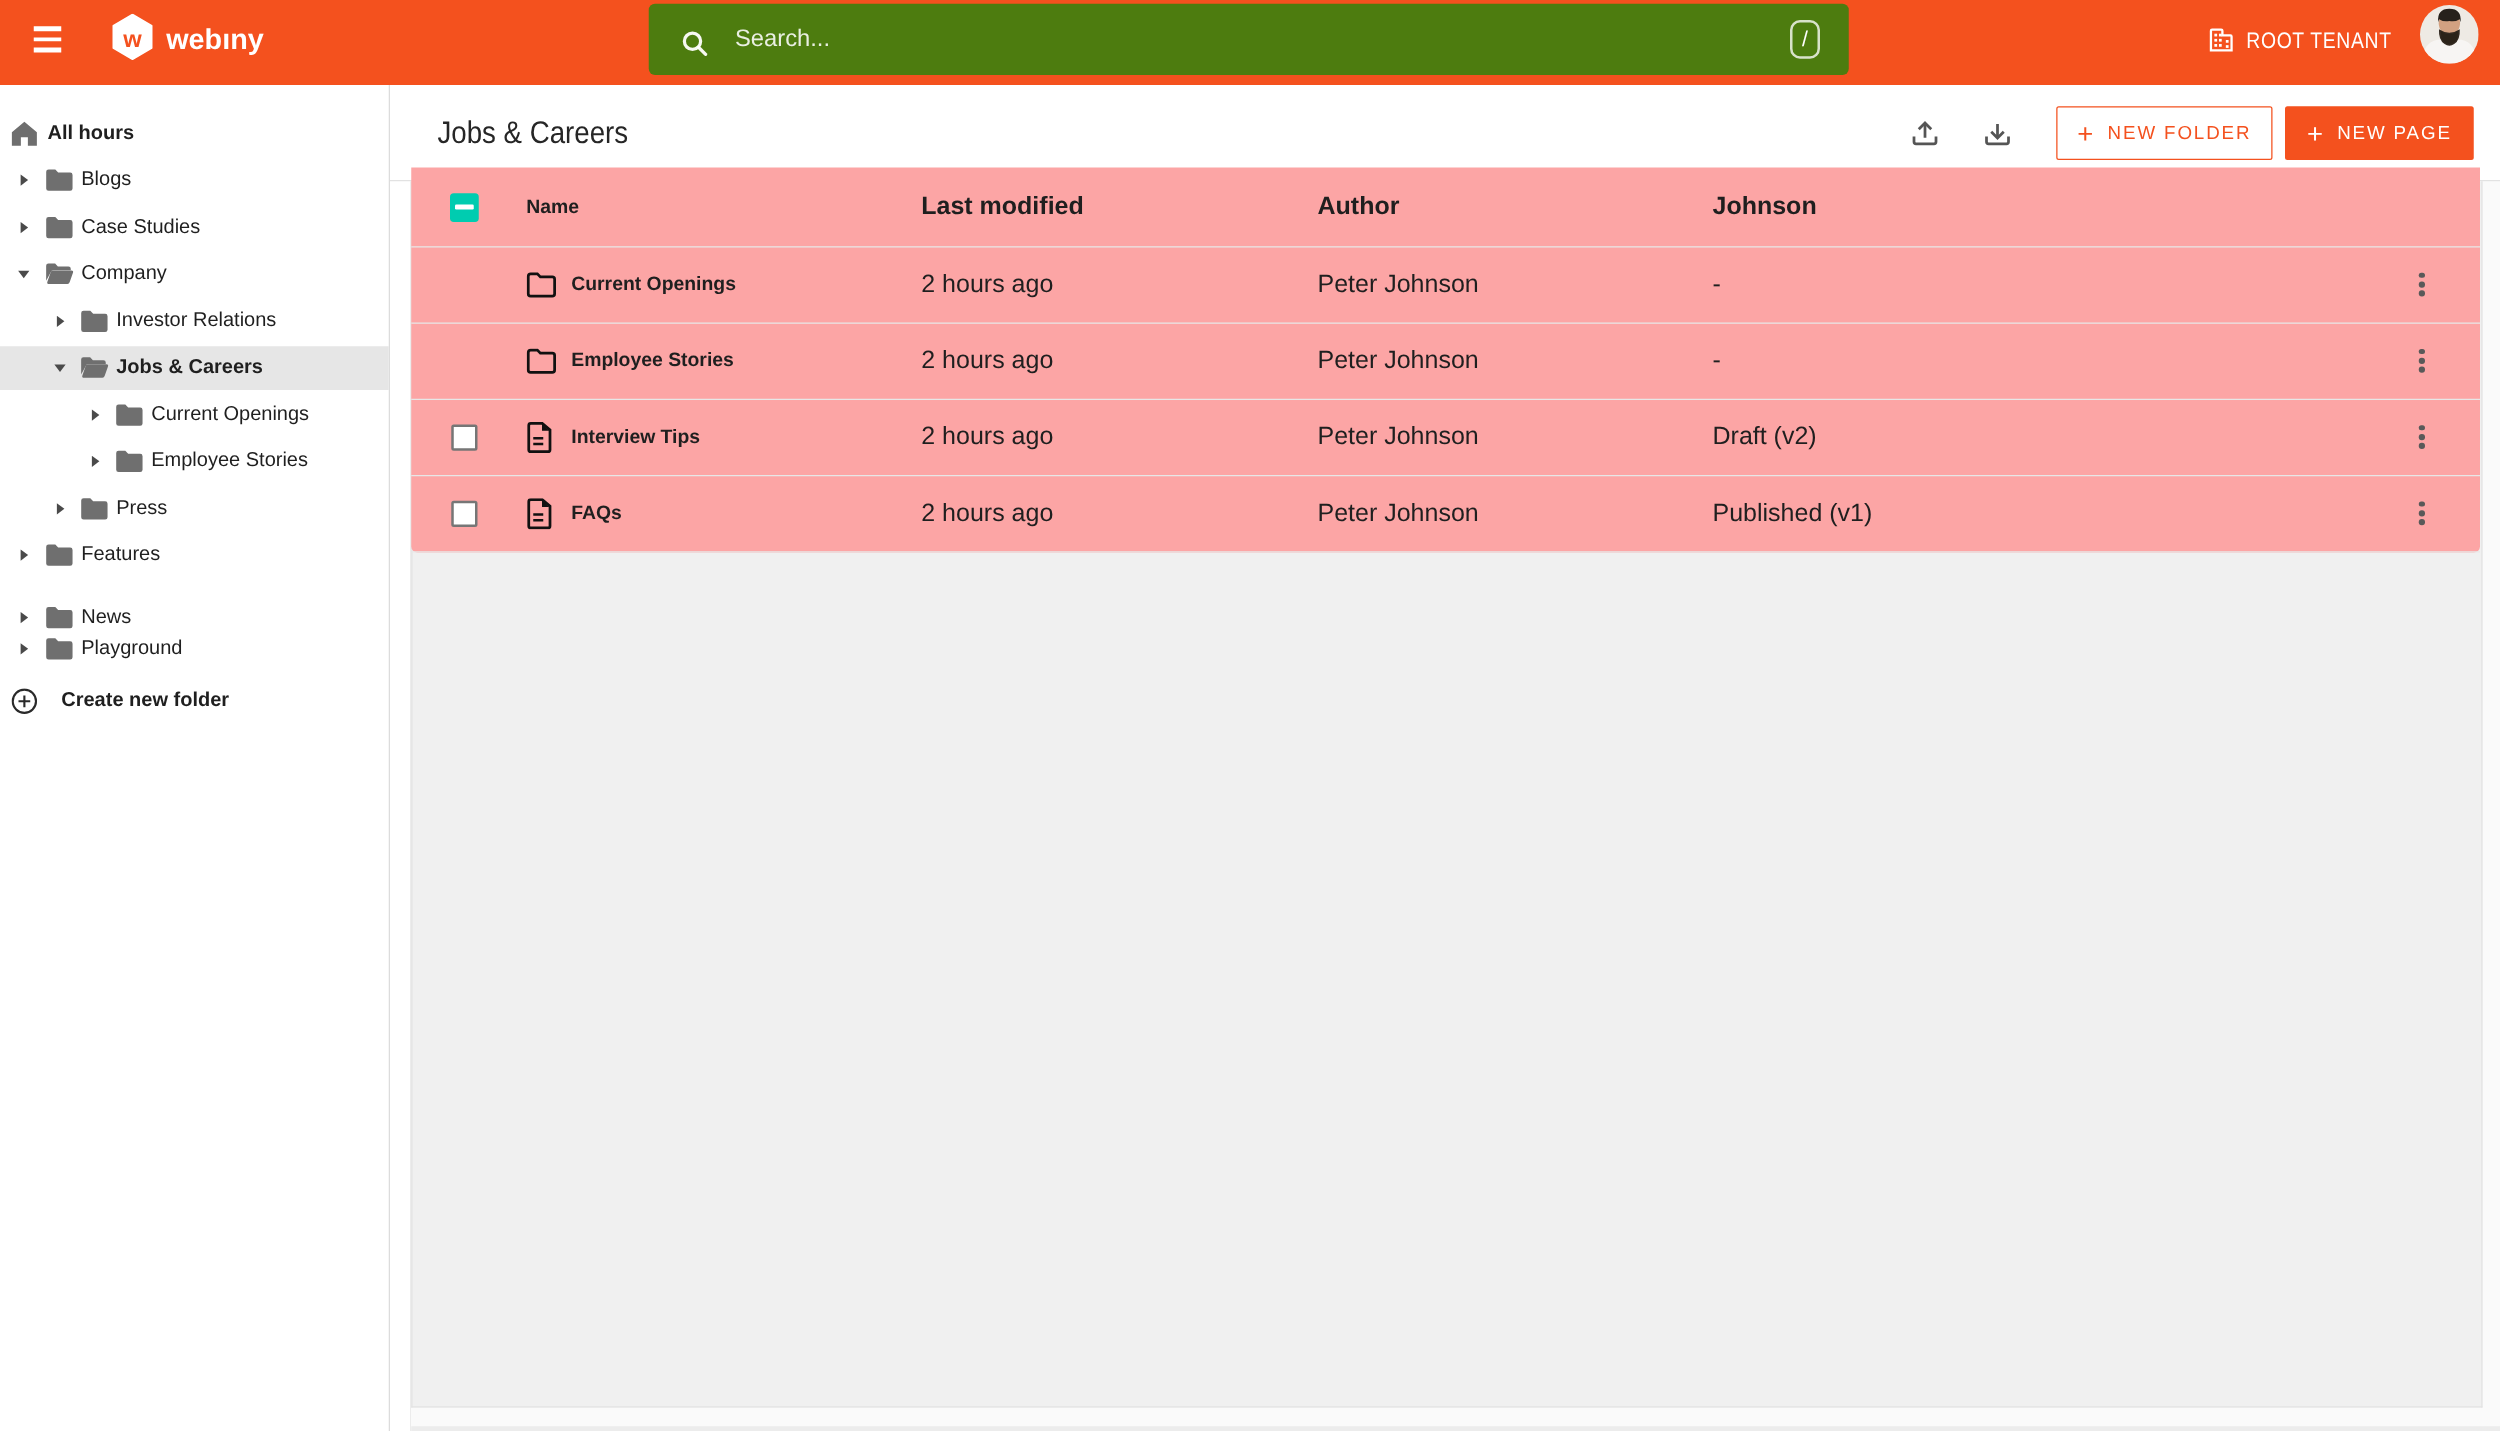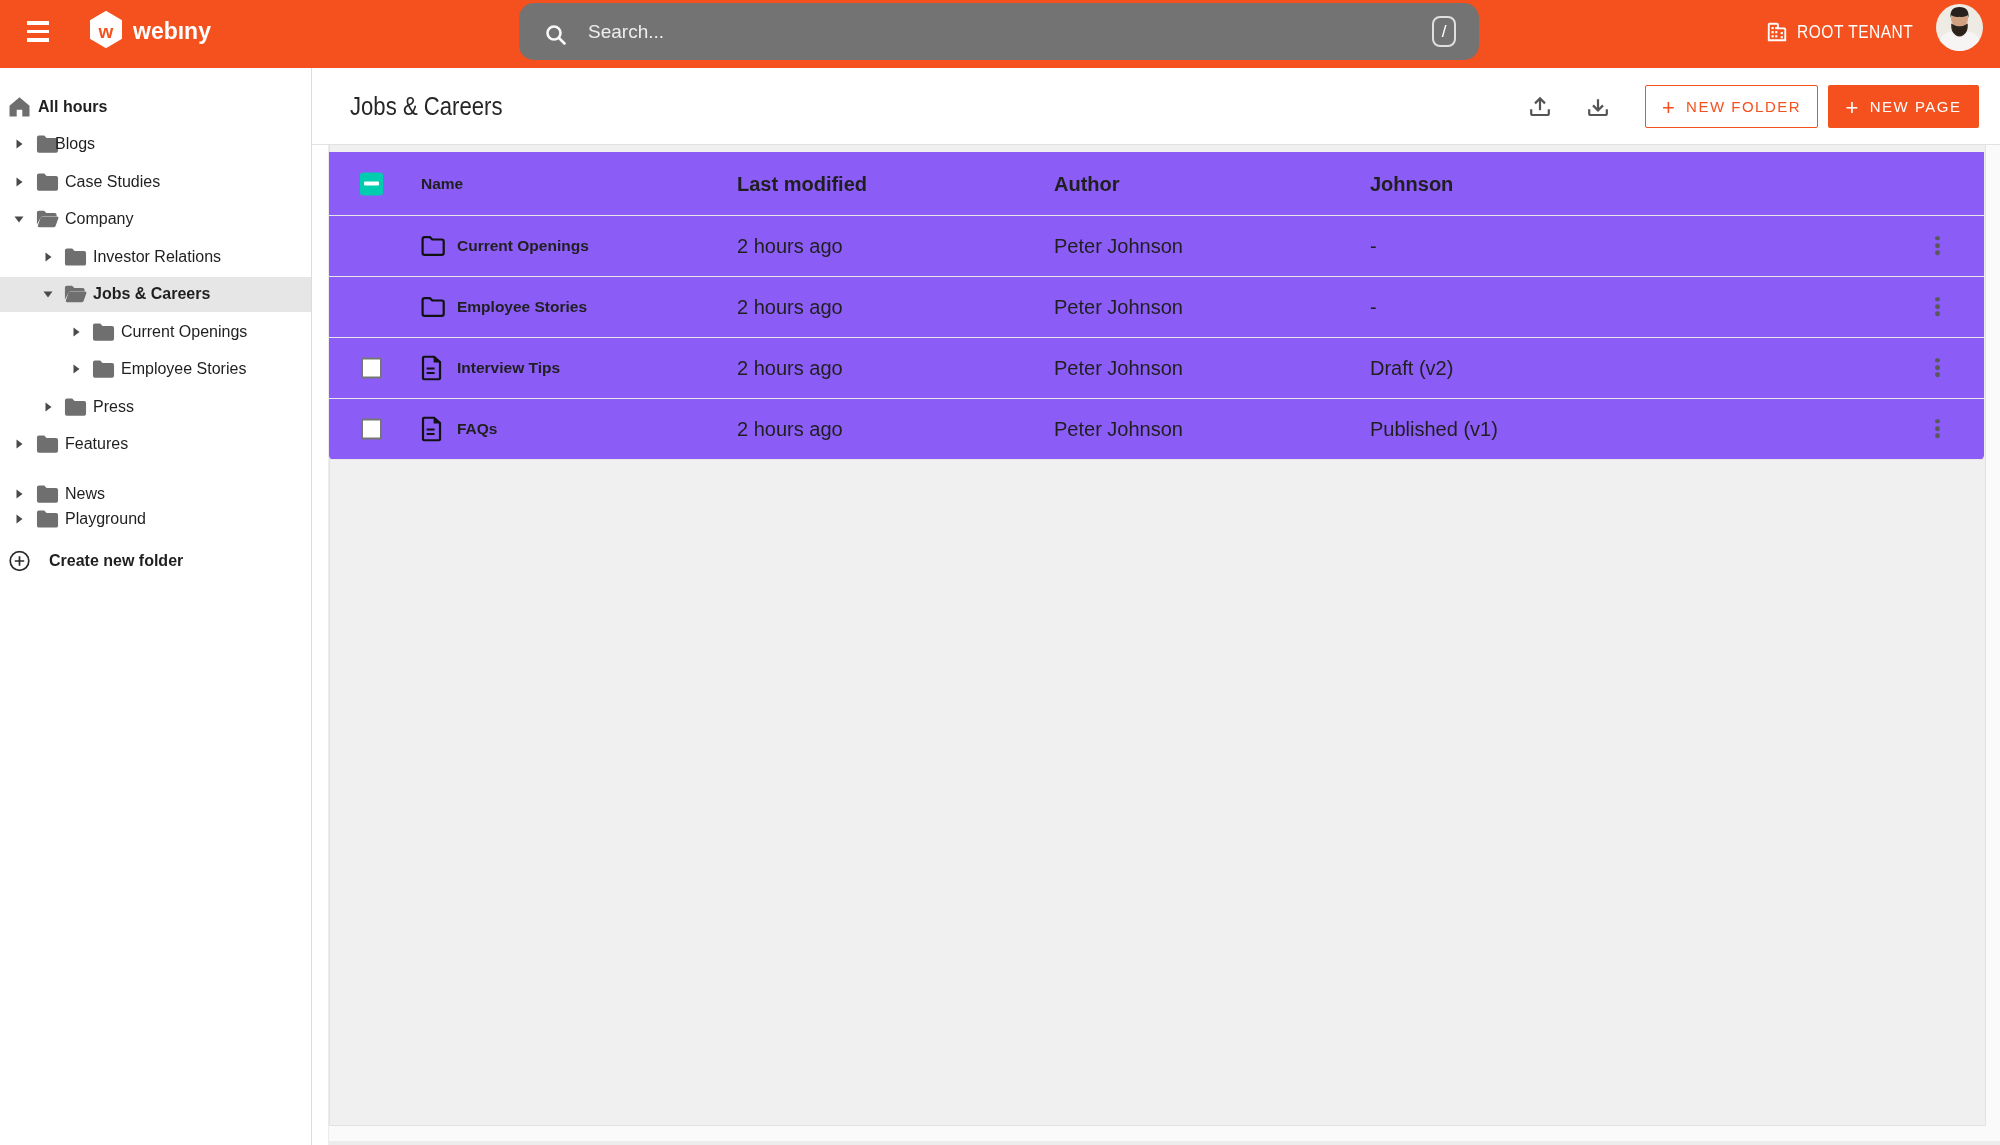--- a/index.html
+++ b/index.html
@@ -4,21 +4,21 @@
 <style>
   * { margin:0; padding:0; box-sizing:border-box; }
   html,body { width:2000px; height:1145px; overflow:hidden; background:#fff;
     font-family:"Liberation Sans", sans-serif; }
   .abs { position:absolute; }
 
   
   #topbar { position:absolute; left:0; top:0; width:2000px; height:68px; background:#f4511e; }
   .hbar { position:absolute; left:27px; width:22px; height:3.5px; background:#fff; }
   #logo-text { position:absolute; left:133px; top:18px; color:#fff; font-size:23px; font-weight:bold; letter-spacing:0px; }
-  #searchbar { position:absolute; left:519px; top:3px; width:960px; height:57px; background:#737373; border-radius:15px; }
+  #searchbar { position:absolute; left:519px; top:3px; width:960px; height:57px; background:#4d7c0f; border-radius:5px; }
   #search-ph { position:absolute; left:69px; top:18px; font-size:19px; color:rgba(255,255,255,0.88); }
   #slashbox { position:absolute; left:913px; top:13px; width:24px; height:31px; border:2px solid rgba(255,255,255,0.78);
      border-radius:8px; color:#fff; font-size:17px; text-align:center; line-height:27px; }
   #roottenant { position:absolute; left:1797px; top:21.8px; color:#fff; font-size:18px; letter-spacing:0.6px; transform:scaleX(0.862); transform-origin:0 0; white-space:nowrap; }
   #avatar { position:absolute; left:1936px; top:4px; width:47px; height:47px; border-radius:50%; overflow:hidden; }
 
   
   #sidebar { position:absolute; left:0; top:68px; width:312px; height:1077px; background:#fff;
      border-right:1px solid #dcdcdc; }
   #gutter { position:absolute; left:312px; top:68px; width:17px; height:1077px; background:#fff;
@@ -34,21 +34,21 @@
   #main { position:absolute; left:329px; top:68px; width:1671px; height:1077px; background:#fafafa; }
   #listbox { position:absolute; left:0; top:77px; width:1657px; height:981px; background:#f0f0f0; border:1px solid #e2e2e2; border-top:none; box-sizing:border-box; }
   #band { position:absolute; left:-17px; top:0; width:1688px; height:77px; background:#fff; border-bottom:1px solid #e2e2e2; }
   #title { position:absolute; left:38px; top:23.5px; font-size:25px; color:#262626; transform:scaleX(0.885); transform-origin:0 0; }
   #btn-folder { position:absolute; left:1333px; top:17px; width:173px; height:43px; border:1px solid #f4511e; border-radius:2px;
      background:#fff; color:#f4511e; font-size:15px; letter-spacing:1.5px; text-align:center; line-height:41px; }
   #btn-page { position:absolute; left:1516px; top:17px; width:151px; height:43px; border-radius:2px;
      background:#f4511e; color:#fff; font-size:15px; letter-spacing:1.5px; text-align:center; line-height:43px; }
 
   
-  #card { position:absolute; left:329px; top:152px; width:1655px; height:308px; background:#8b5cf6; border-radius:0 0 5px 5px; }
+  #card { position:absolute; left:329px; top:134px; width:1655px; height:308px; background:#fca5a5; border-radius:0 0 5px 5px; }
   .hrow { position:absolute; left:0; width:1655px; height:63px; }
   .drow { position:absolute; left:0; width:1655px; height:61px; }
   .rline { position:absolute; left:0; width:1655px; height:1px; background:#e7e7e7; }
   .cell { position:absolute; top:50%; transform:translateY(-50%); font-size:20px; color:#1f1f1f; white-space:nowrap; }
   .c-name { left:128px; font-weight:bold; font-size:15.5px; }
   .c-mod { left:408px; }
   .c-auth { left:725px; }
   .c-stat { left:1041px; }
   .cbx { position:absolute; left:32px; top:50%; transform:translateY(-50%); width:21px; height:21px;
      border:2px solid #767676; border-radius:2px; background:#fff; }
@@ -120,21 +120,21 @@
       </svg>
       <div class="lbl bold" style="left:38px">All hours</div>
     </div>
     <div class="trow" style="top:126.5px">
       <svg class="caret" style="left:13px" width="12" height="12" viewBox="0 0 12 12">
         <path d="M3.5 1.5 L9.5 6 L3.5 10.5 z" fill="#4a4a4a"></path>
       </svg>
       <svg class="ficon" style="left:36px" viewBox="0 0 24 20" width="23" height="20">
         <path d="M1 3.2 Q1 1.2 3 1.2 h5.6 L11 3.8 h10 q2 0 2 2 V17 q0 2-2 2 H3 q-2 0-2-2 z" fill="#6f6f6f"></path>
       </svg>
-      <div class="lbl" style="left:55px">Blogs</div>
+      <div class="lbl" style="left:65px">Blogs</div>
     </div>
     <div class="trow" style="top:164px">
       <svg class="caret" style="left:13px" width="12" height="12" viewBox="0 0 12 12">
         <path d="M3.5 1.5 L9.5 6 L3.5 10.5 z" fill="#4a4a4a"></path>
       </svg>
       <svg class="ficon" style="left:36px" viewBox="0 0 24 20" width="23" height="20">
         <path d="M1 3.2 Q1 1.2 3 1.2 h5.6 L11 3.8 h10 q2 0 2 2 V17 q0 2-2 2 H3 q-2 0-2-2 z" fill="#6f6f6f"></path>
       </svg>
       <div class="lbl" style="left:65px">Case Studies</div>
     </div>

